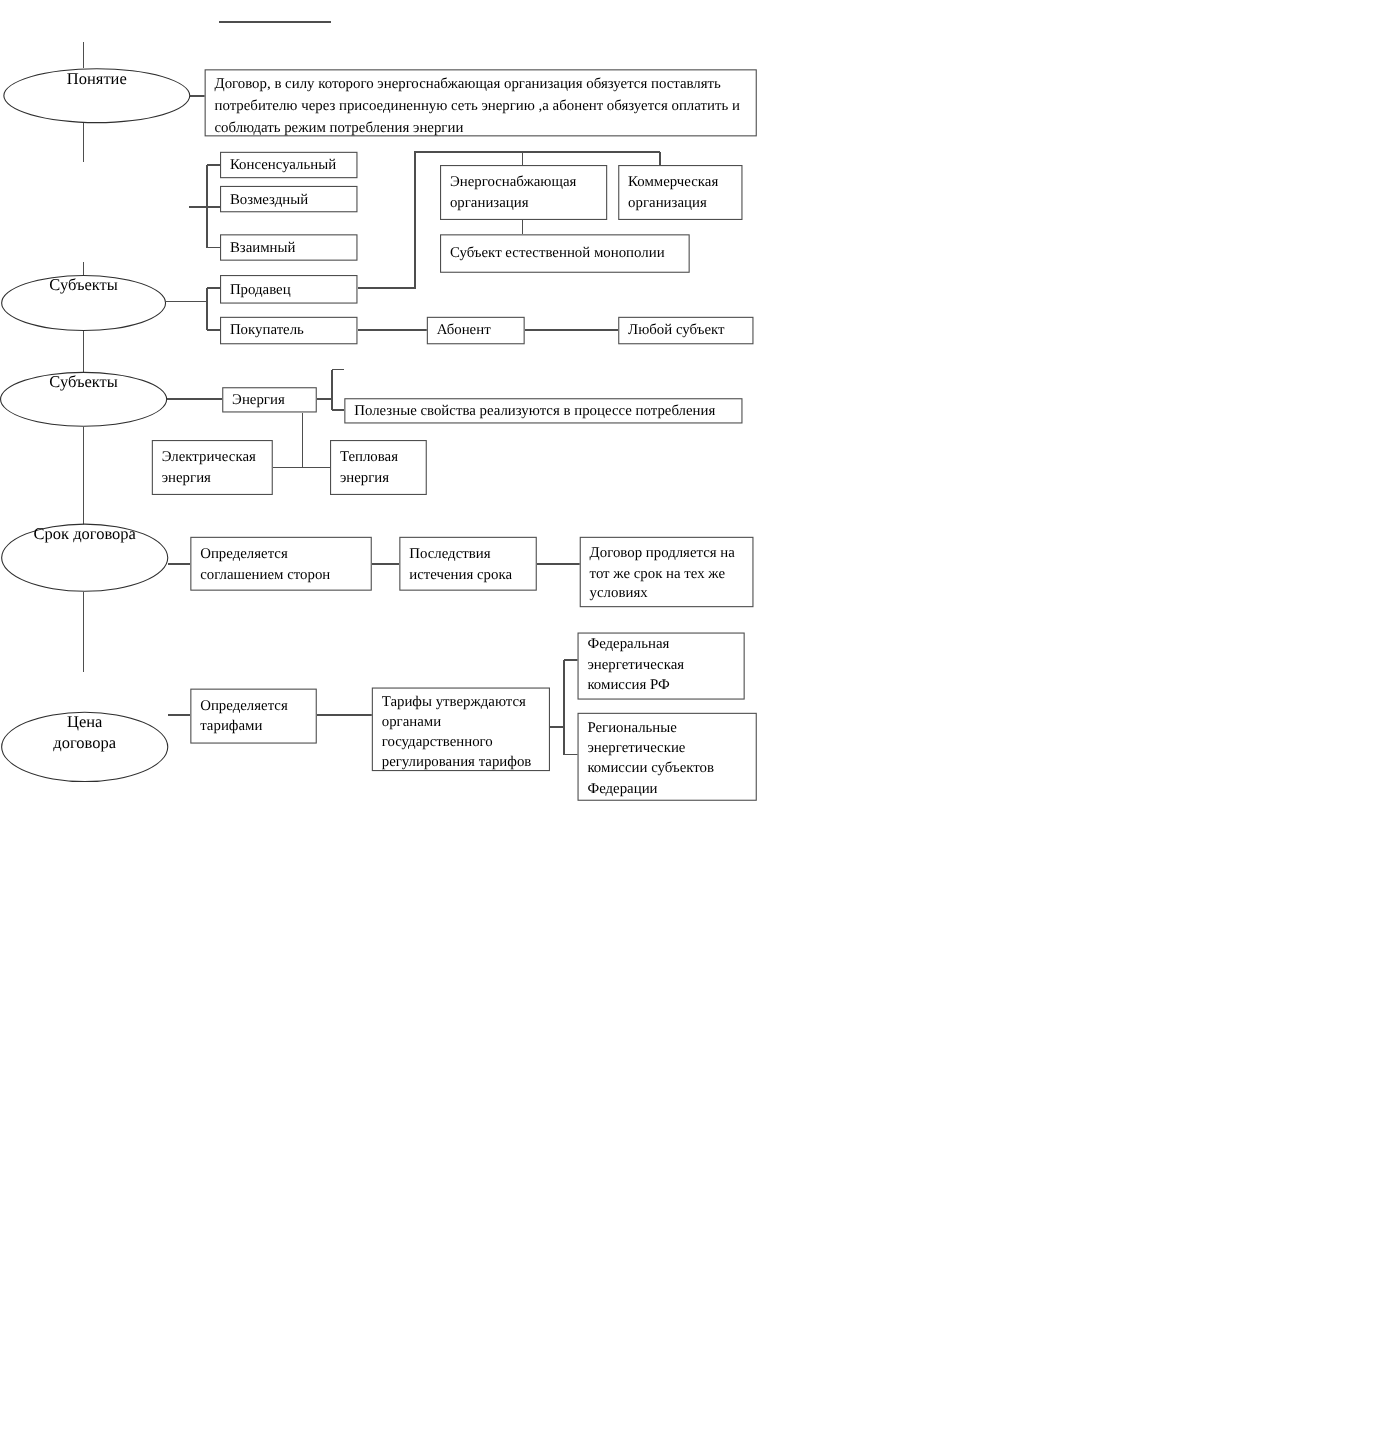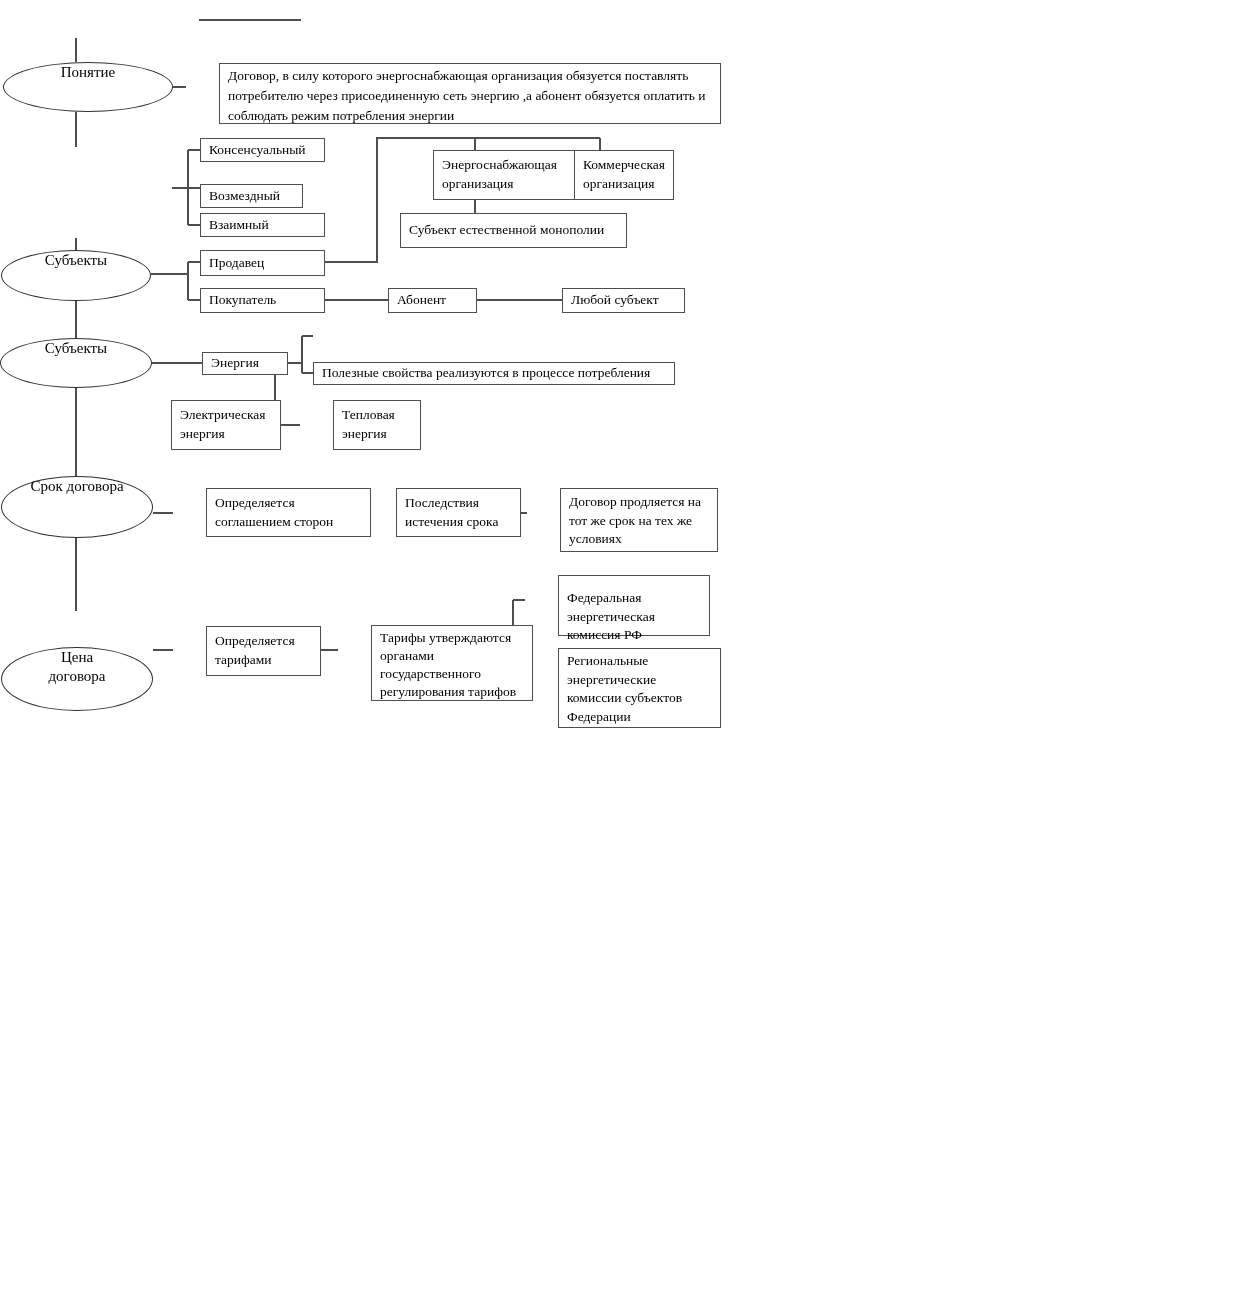--- a/index.html
+++ b/index.html
@@ -24,21 +24,21 @@
   .node{
     position:absolute;
     box-sizing:border-box;
     background:#fff;
     border:1.5px solid var(--stroke);
     font-size:13.5px;
     line-height:18.5px;
     color:var(--text);
   }
   .box-center{display:flex;align-items:center;padding:0 8px;white-space:nowrap;}
-  .box-top{padding:3px 8px 0 8px;margin-left:33px;}
+  .box-top{padding:3px 8px 0 8px;}
   .ellipse{
     position:absolute;
     box-sizing:border-box;
     background:#fff;
     border:1.5px solid var(--ellipse-stroke);
     border-radius:50%;
     display:flex;align-items:flex-start;justify-content:center;
     text-align:center;
     font-size:15px;line-height:19px;
     z-index:2;
@@ -119,37 +119,37 @@
     <span>Цена договора</span>
   </div>
 
   <div class="node box-top" style="left:186px;top:63px;width:502px;height:61px;line-height:20px;padding-top:2px">
     <span>Договор, в силу которого энергоснабжающая организация обязуется поставлять потребителю через присоединенную сеть энергию ,а абонент обязуется оплатить и соблюдать режим потребления энергии</span>
   </div>
 
   <div class="node box-center" style="left:200px;top:138px;width:125px;height:24px">
     <span>Консенсуальный</span>
   </div>
-  <div class="node box-center" style="left:200px;top:184px;width:103px;height:24px">
+  <div class="node box-center" style="left:200px;top:169px;width:125px;height:24px">
     <span>Возмездный</span>
   </div>
   <div class="node box-center" style="left:200px;top:213px;width:125px;height:24px">
     <span>Взаимный</span>
   </div>
   <div class="node box-center" style="left:200px;top:250px;width:125px;height:26px">
     <span>Продавец</span>
   </div>
   <div class="node box-center" style="left:200px;top:288px;width:125px;height:25px">
     <span>Покупатель</span>
   </div>
 
   <div class="node box-top" style="left:400px;top:150px;width:152px;height:50px;padding-top:5px">
     <span>Энергоснабжающая организация</span>
   </div>
-  <div class="node box-top" style="left:541px;top:150px;width:100px;height:50px;padding-top:5px">
+  <div class="node box-top" style="left:562px;top:150px;width:113px;height:50px;padding-top:5px">
     <span>Коммерческая организация</span>
   </div>
   <div class="node box-center" style="left:400px;top:213px;width:227px;height:35px">
     <span>Субъект естественной монополии</span>
   </div>
 
   <div class="node box-center" style="left:388px;top:288px;width:89px;height:25px">
     <span>Абонент</span>
   </div>
   <div class="node box-center" style="left:562px;top:288px;width:123px;height:25px">
@@ -178,20 +178,20 @@
   <div class="node box-top" style="left:527px;top:488px;width:158px;height:64px;padding-top:4px">
     <span>Договор продляется на тот же срок на тех же условиях</span>
   </div>
 
   <div class="node box-top" style="left:173px;top:626px;width:115px;height:50px;padding-top:5px">
     <span>Определяется тарифами</span>
   </div>
   <div class="node box-top" style="left:338px;top:625px;width:162px;height:76px;padding-top:3px;line-height:18px">
     <span>Тарифы утверждаются органами государственного регулирования тарифов</span>
   </div>
-  <div class="node box-top" style="left:525px;top:575px;width:152px;height:61px;padding-top:13px;line-height:18.5px">
+  <div class="node box-top" style="left:525px;top:575px;width:152px;height:61px;padding-top:0;line-height:18.5px">
     <span>Федеральная энергетическая комиссия РФ</span>
   </div>
   <div class="node box-top" style="left:525px;top:648px;width:163px;height:80px;padding-top:3px;line-height:18.5px">
     <span>Региональные энергетические комиссии субъектов Федерации</span>
   </div>
 
 </div>
 
 </body></html>

